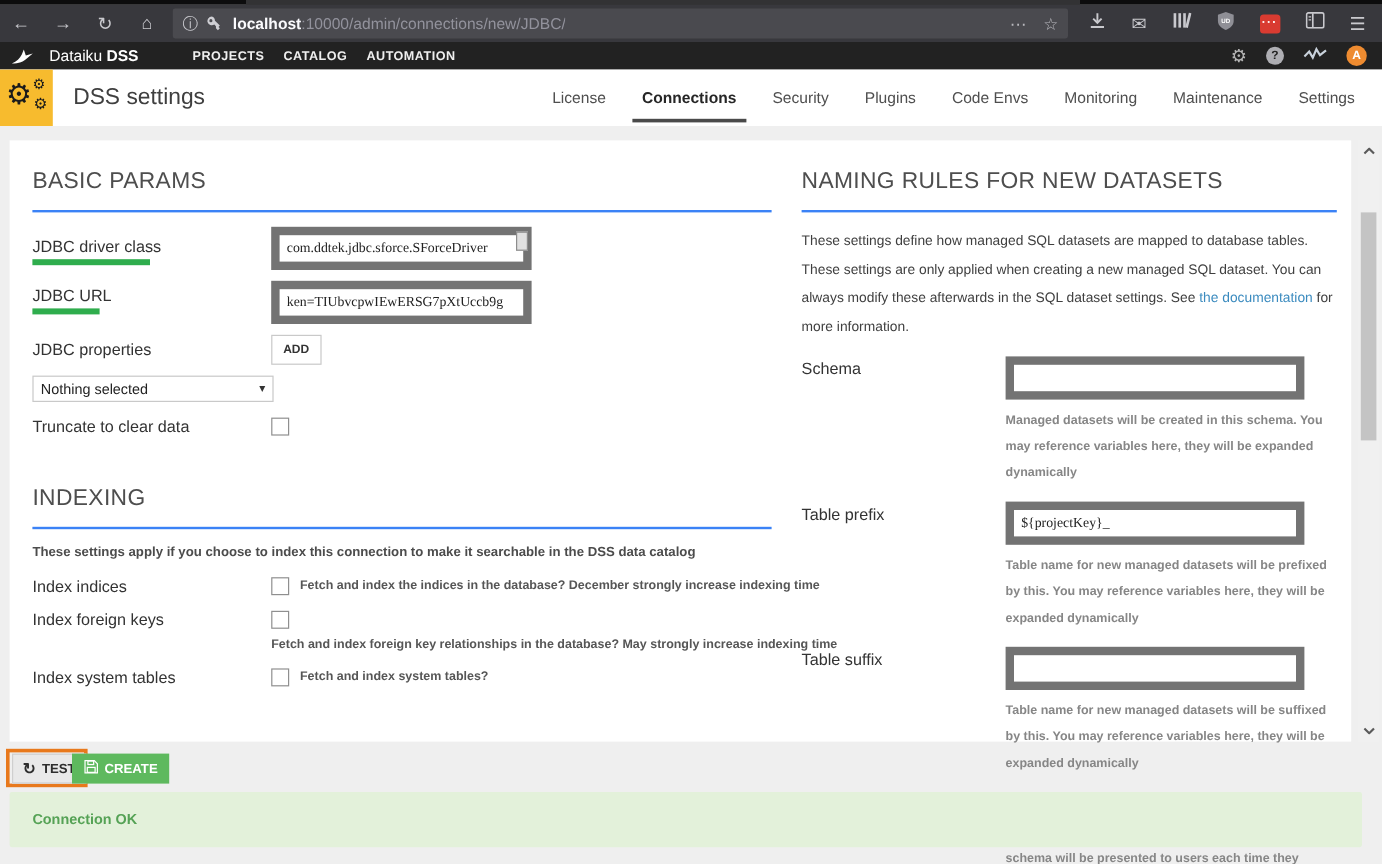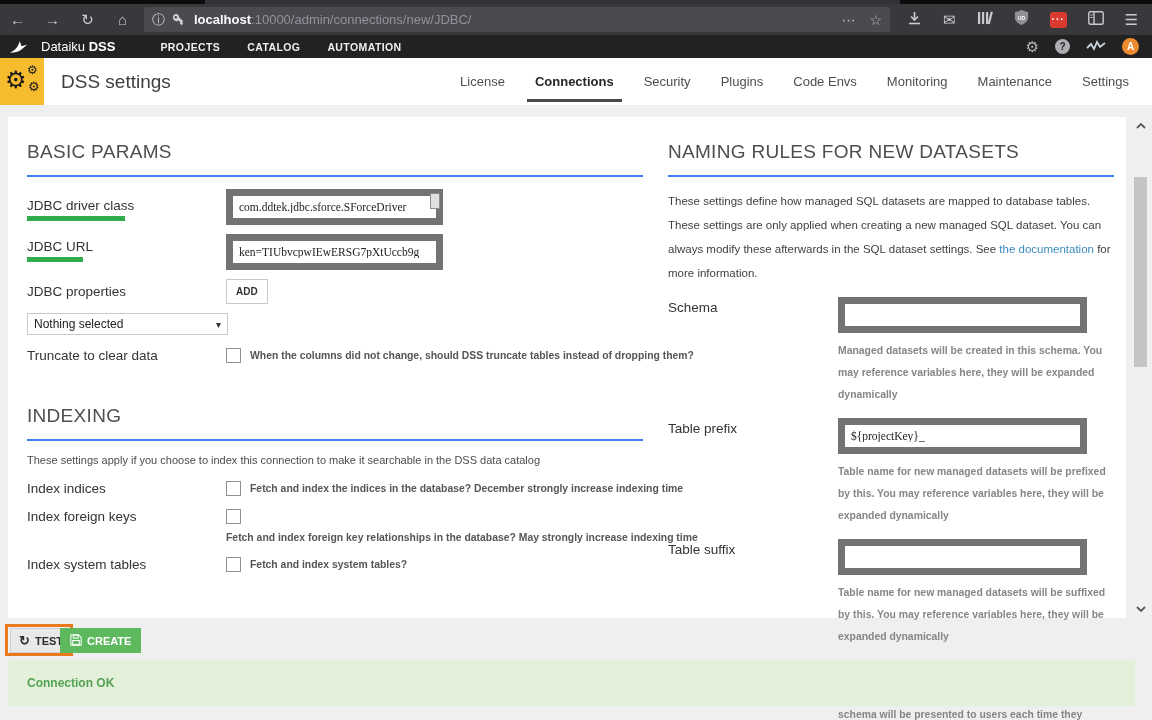--- a/index.html
+++ b/index.html
@@ -21,21 +21,21 @@
   .urlbar .mini { font-size:14px; color:#b8b8bd; margin-left:14px; }
   .toolbar-right { margin-left:auto; display:flex; align-items:center; gap:21px; padding-right:14px; }
   .toolbar-right .glyph { font-size:15px; color:#c9c9ce; }
   .onepass { width:17px; height:16px; background:#d93b31; border-radius:3px; color:#fff; font-size:10px; font-weight:700; display:flex; align-items:center; justify-content:center; letter-spacing:1px; }
 
   
   .dss-nav { position:absolute; top:35px; left:0; width:1152px; height:23px; background:#222222; display:flex; align-items:center; }
   .bird { margin-left:9px; display:flex; }
   .brand { margin-left:12px; font-size:13px; color:#ffffff; white-space:nowrap; }
   .brand b { font-weight:700; }
-  .nav-items { display:flex; margin-left:45px; gap:27px; }
+  .nav-items { display:flex; margin-left:45px; gap:16px; }
   .nav-item { font-size:10.5px; font-weight:700; letter-spacing:.4px; color:#efefef; cursor:default; }
   .nav-right { margin-left:auto; display:flex; align-items:center; gap:16px; padding-right:13px; }
   .nav-gear { font-size:15px; color:#b5b5b5; }
   .nav-help { width:15px; height:15px; border-radius:50%; background:#aeaeb3; color:#232323; font-size:10px; font-weight:700; display:flex; align-items:center; justify-content:center; }
   .avatar { width:17px; height:17px; border-radius:50%; background:#ee8b30; color:#fff; font-size:10px; font-weight:700; display:flex; align-items:center; justify-content:center; }
 
   
   .page-header { position:absolute; top:58px; left:0; width:1152px; height:47px; background:#ffffff; display:flex; align-items:center; }
   .gear-tile { position:relative; width:44px; height:47px; background:#f7bb2e; flex:0 0 auto; }
   .gear-tile span { position:absolute; color:#1b1b1b; line-height:1; }
@@ -66,21 +66,21 @@
   .rel { position:relative; display:inline-block; }
   .caret-art { position:absolute; right:3px; top:4px; width:8px; height:14px; background:#e0e0e0; border:1px solid #8d8d8d; }
 
   .btn-add { display:inline-block; background:#fff; border:1px solid #c9c9c9; color:#333; font-size:10px; font-weight:700; padding:6px 9px; cursor:default; }
   .fake-select { width:187px; height:20px; border:1px solid #c9c9c9; display:flex; align-items:center; padding:0 6px; font-size:12px; color:#222; cursor:default; }
   .fake-select .sel-caret { margin-left:auto; font-size:10px; color:#333; }
 
   .checkbox { width:13px; height:13px; border:1px solid #8f8f8f; background:#fff; flex:0 0 auto; cursor:default; }
   .check-help { margin-left:9px; padding-top:2px; font-size:10.4px; font-weight:700; color:#565656; white-space:nowrap; }
   .check-help-below { margin-left:199px; margin-top:8px; font-size:10.4px; font-weight:700; color:#565656; white-space:nowrap; }
-  .intro { margin-top:13px; font-size:11px; font-weight:400; color:#4c4c4c; }
+  .intro { margin-top:13px; font-size:11px; font-weight:700; color:#4c4c4c; }
   .cb-row { margin-top:15px; }
 
   .intro-right { margin-top:12px; font-size:11.5px; color:#3f3f3f; line-height:24px; font-weight:400; }
   .doc-link { color:#3b8bbf; cursor:pointer; }
   .frow-r { display:flex; margin-top:12px; }
   .flabel-r { width:170px; flex:0 0 auto; font-size:13.5px; color:#333; padding-top:3px; }
   .fctrl-r { width:276px; }
   .in-right { width:223px; }
   .help-r { margin-top:7px; font-size:10.4px; font-weight:600; color:#868686; line-height:22px; width:268px; }
 
@@ -237,21 +237,20 @@
       <div class="frow">
         <div class="fake-select">
           <span>Nothing selected</span>
           <span class="sel-caret">▾</span>
         </div>
       </div>
 
       <div class="frow" style="margin-top:13px;">
         <div class="flabel" style="padding-top:0;">Truncate to clear data</div>
         <span class="checkbox"></span>
-        <span class="check-help">When the columns did not change, should DSS truncate tables instead of dropping them?</span>
       </div>
 
       <div class="section-heading later">INDEXING</div>
       <div class="intro">These settings apply if you choose to index this connection to make it searchable in the DSS data catalog</div>
 
       <div class="frow cb-row">
         <div class="flabel" style="padding-top:0;">Index indices</div>
         <span class="checkbox"></span>
         <span class="check-help">Fetch and index the indices in the database? December strongly increase indexing time</span>
       </div>

